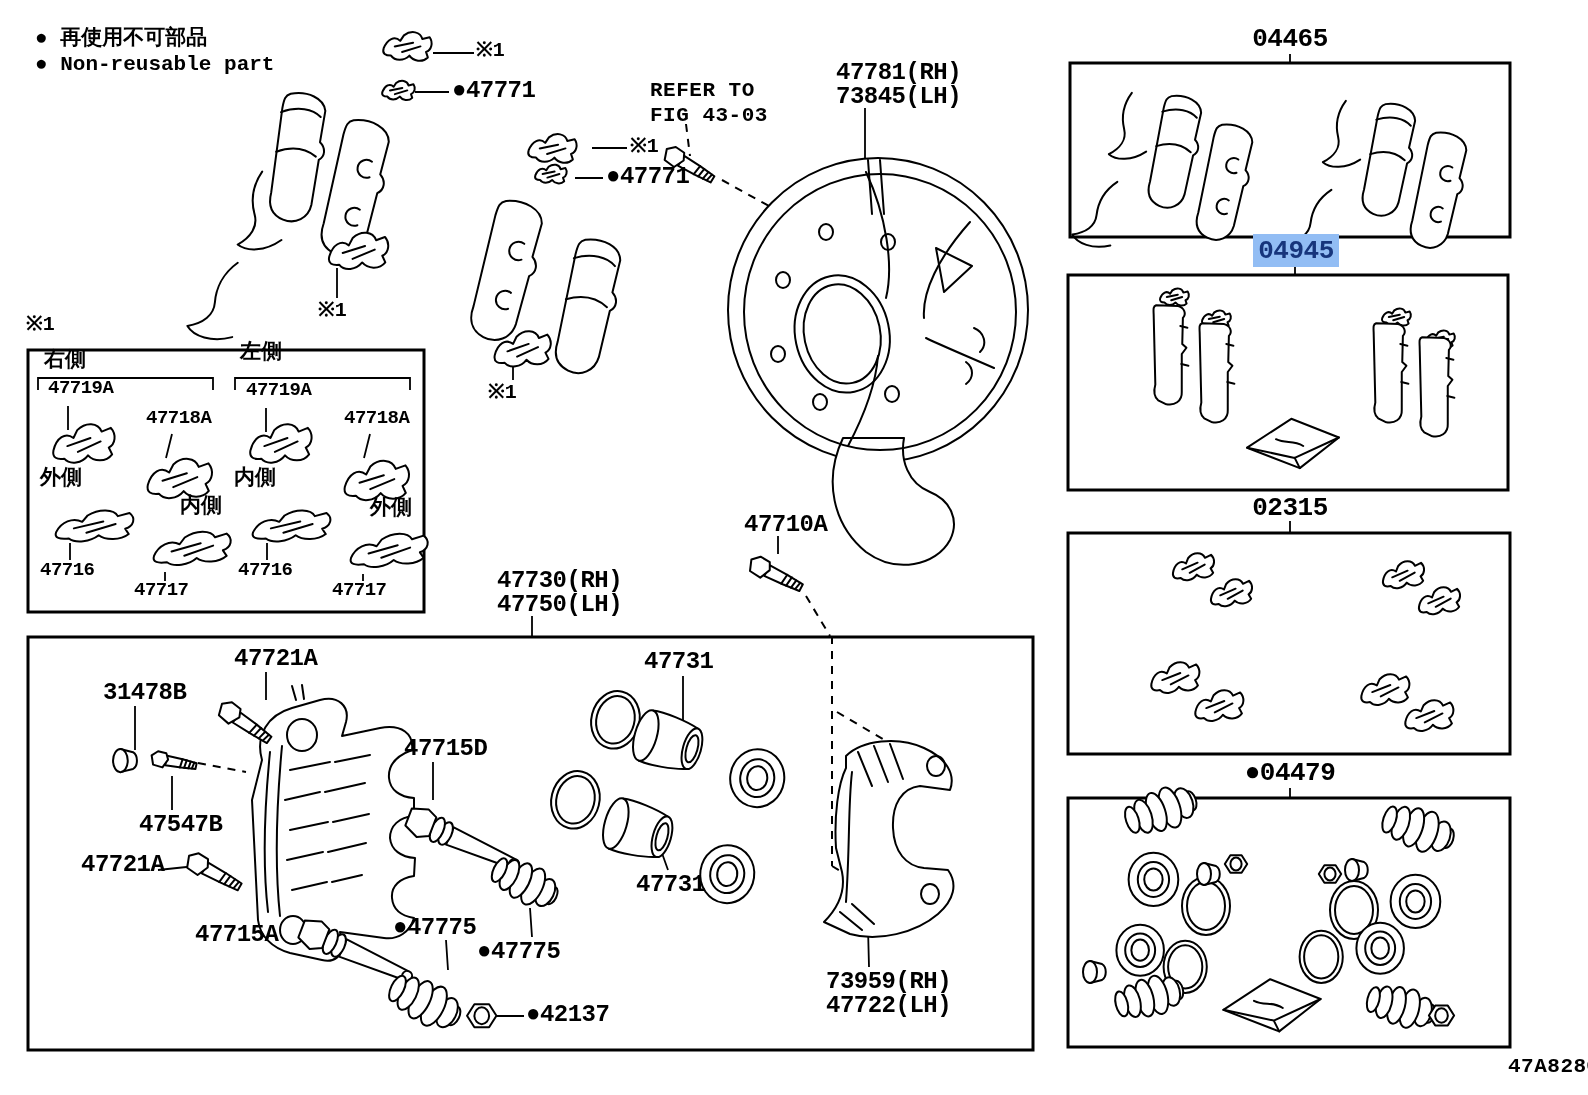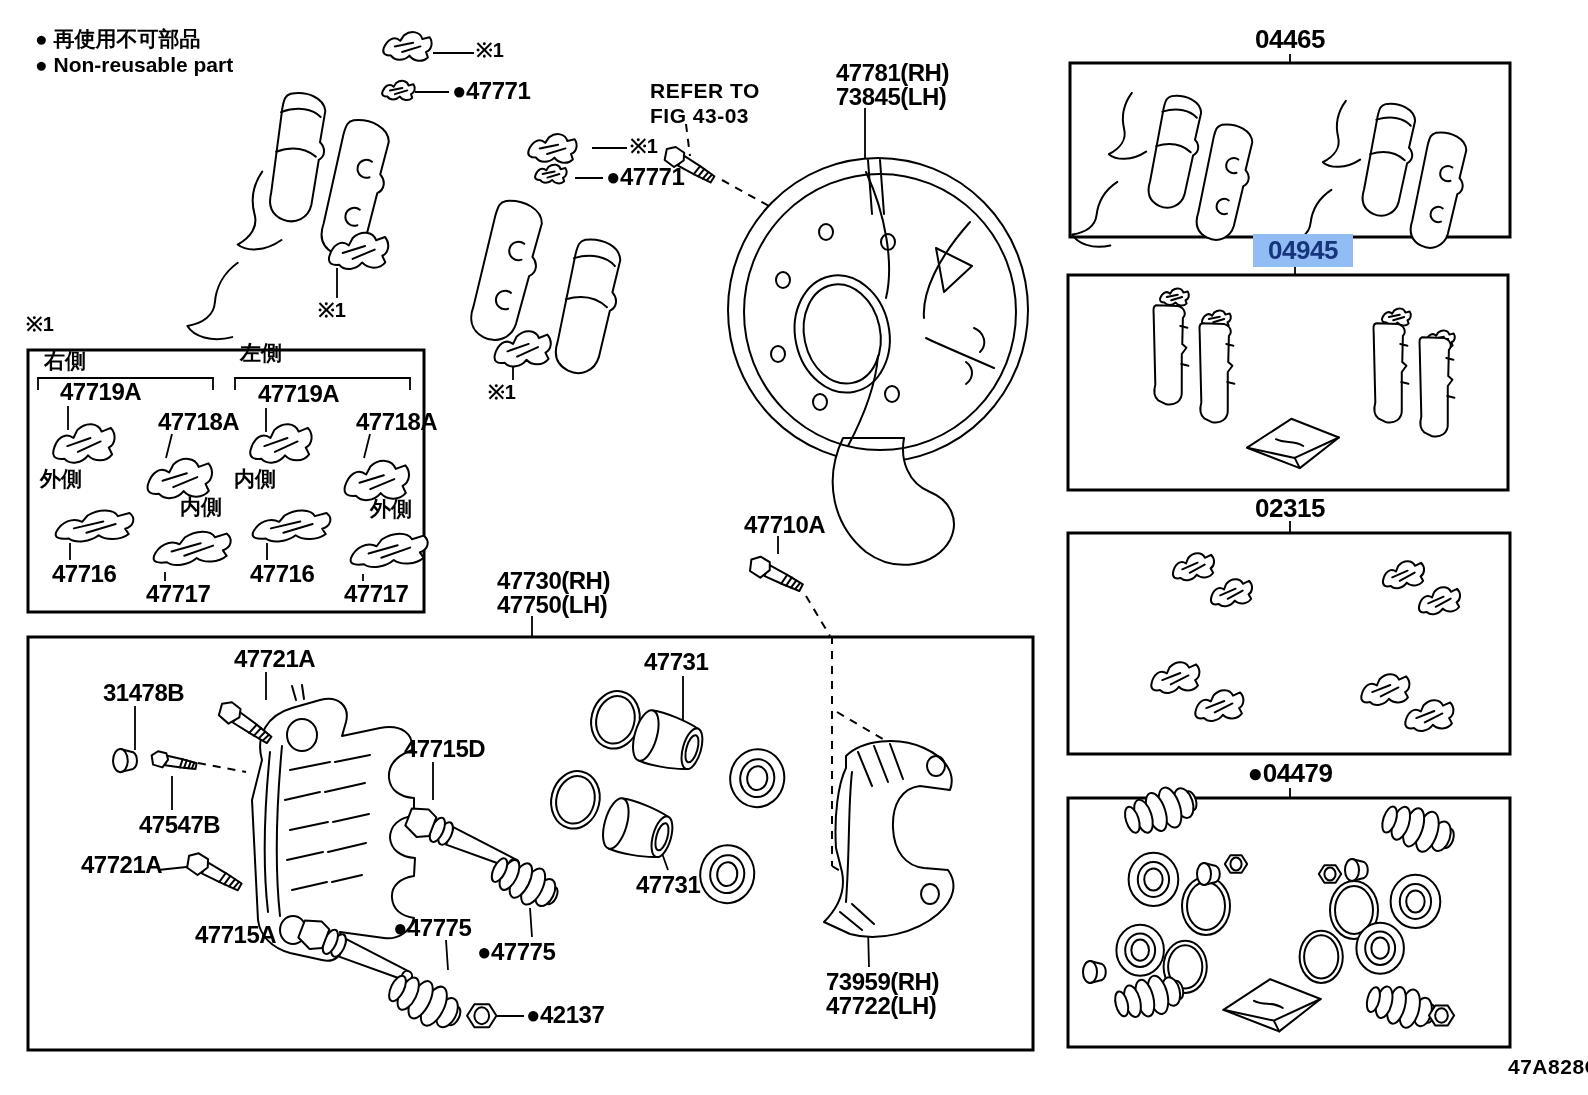--- a/index.html
+++ b/index.html
@@ -1,32 +1,32 @@
 <!DOCTYPE html>
 <html style="--highlight-bg: #92bdf4; --highlight-text: #17357c; --ink: #000000; --paper: #ffffff;"><head>
 <meta charset="utf-8">
 <style>
   html,body{margin:0;padding:0;background:#fff;}
   #stage{position:relative;width:1588px;height:1095px;background:var(--paper,#fff);
-         font-family:Liberation Sans, sans-serif;overflow:hidden;}
+         font-family:Liberation Mono, monospace;overflow:hidden;}
   #art{position:absolute;left:0;top:0;width:1588px;height:1095px;}
   .ln{stroke:#000;fill:none;stroke-width:2;stroke-linecap:round;stroke-linejoin:round;vector-effect:non-scaling-stroke;}
   .sh{stroke:#000;fill:#fff;stroke-width:2;stroke-linejoin:round;vector-effect:non-scaling-stroke;}
   .ld{stroke:#000;fill:none;stroke-width:1.8;}
   .dsh{stroke:#000;fill:none;stroke-width:2;stroke-dasharray:8 7;}
   .bx{stroke:#000;fill:none;stroke-width:3;}
   .lbl{position:absolute;font-weight:bold;color:#000;white-space:nowrap;line-height:1.05;}
   .num{font-size:24px;letter-spacing:-0.5px;}
-  .num2{font-size:24px;letter-spacing:-0.5px;margin-left:12px;}
+  .num2{font-size:19px;letter-spacing:-0.5px;}
   .big{font-size:26px;letter-spacing:-0.5px;}
   .jp{font-size:21px;}
   .ref{font-size:20px;}
   .fig{font-size:21px;letter-spacing:0.5px;}
   .ctr{transform:translateX(-50%);}
-  #hl-04945{position:absolute;left:1253px;top:234px;width:100px;height:33px;
+  #hl-04945{position:absolute;left:1253px;top:234px;width:86px;height:33px;
     background:var(--highlight-bg,#92bdf4);color:var(--highlight-text,#17357c);
     font-size:26px;font-weight:bold;display:flex;align-items:center;justify-content:center;
     letter-spacing:-0.5px;cursor:pointer;}
   .footer-code{font-size:21px;letter-spacing:0.5px;}
 </style>
 </head>
 <body>
 
 <div id="stage">
 

